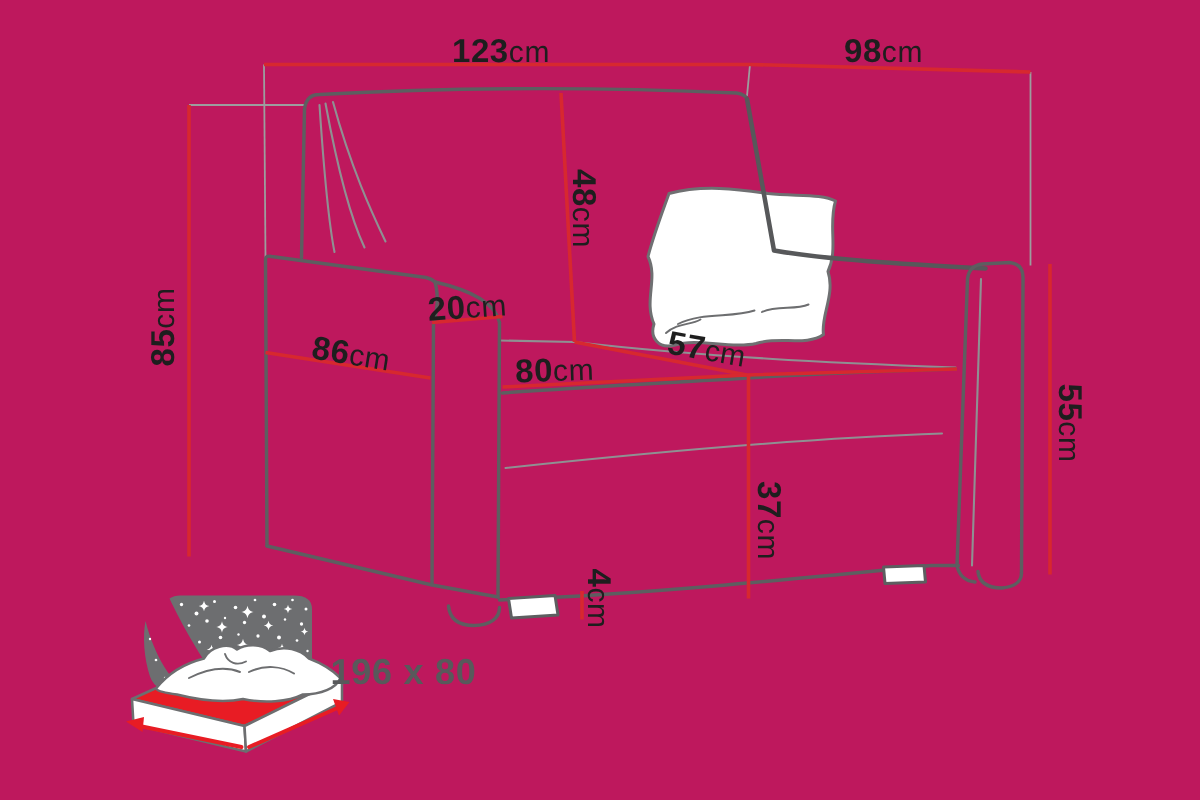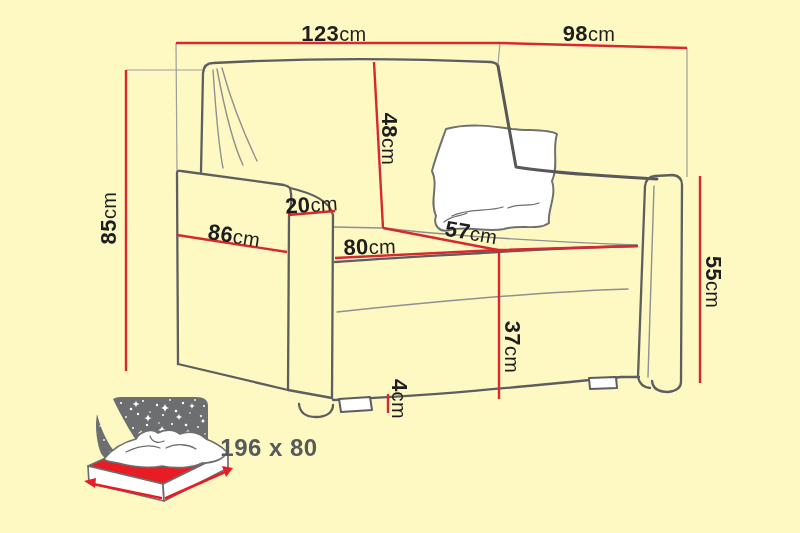--- a/index.html
+++ b/index.html
@@ -1,16 +1,16 @@
 <!DOCTYPE html>
 <html><head>
 <meta charset="utf-8">
 <style>
   html,body{margin:0;padding:0;background:#ffffff;}
-  .stage{position:relative;width:800px;height:533px;background:#fef9c3;overflow:hidden;
+  .stage{position:relative;width:800px;height:533px;background:#be185d;overflow:hidden;
          font-family:"Liberation Sans",sans-serif;}
   svg{display:block;}
   .outline{stroke:#5d5e60;stroke-width:2.3;fill:none;stroke-linecap:round;stroke-linejoin:round;}
   .outline-thick{stroke:#57585a;stroke-width:3;fill:none;stroke-linecap:round;stroke-linejoin:round;}
   .thin{stroke:#8f9092;stroke-width:1.4;fill:none;stroke-linecap:round;}
   .construct{stroke:#9c9d9e;stroke-width:1.2;fill:none;}
   .redline{stroke:#d7282f;stroke-width:2.4;fill:none;stroke-linecap:butt;stroke-linejoin:miter;}
   .pillow{fill:#ffffff;stroke:#6f7072;stroke-width:2;stroke-linejoin:round;}
   .foot{fill:#ffffff;stroke:#5d5e60;stroke-width:2;stroke-linejoin:round;}
   .dim{font-family:"Liberation Sans",sans-serif;font-weight:700;font-size:22px;fill:#1e1e1e;

